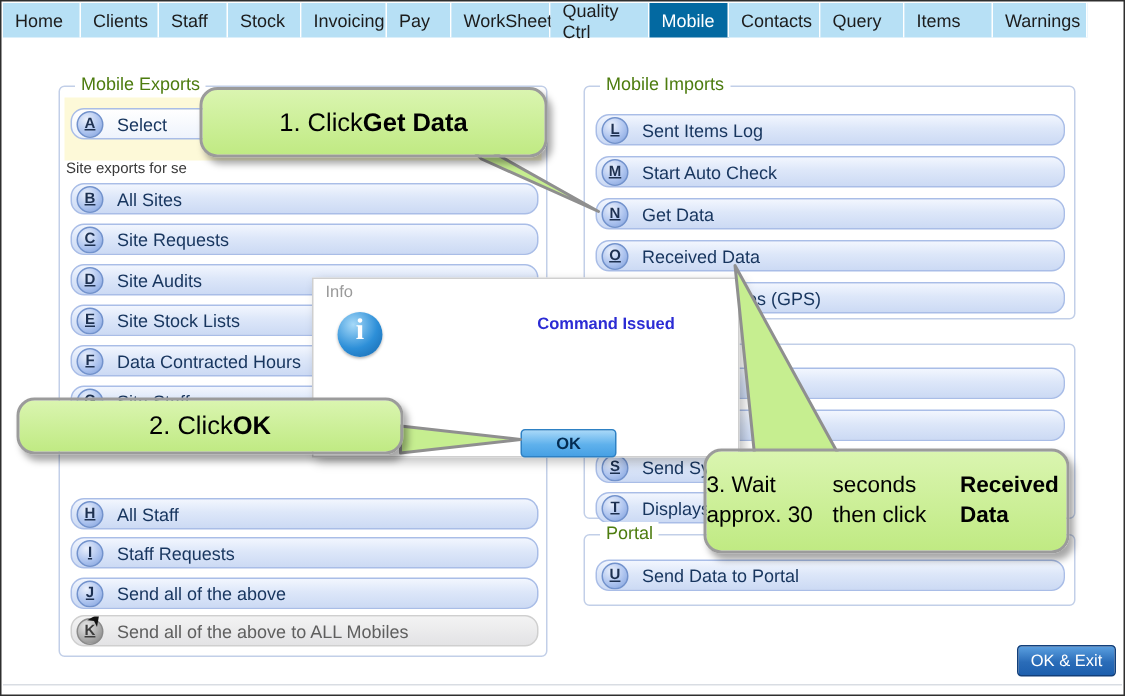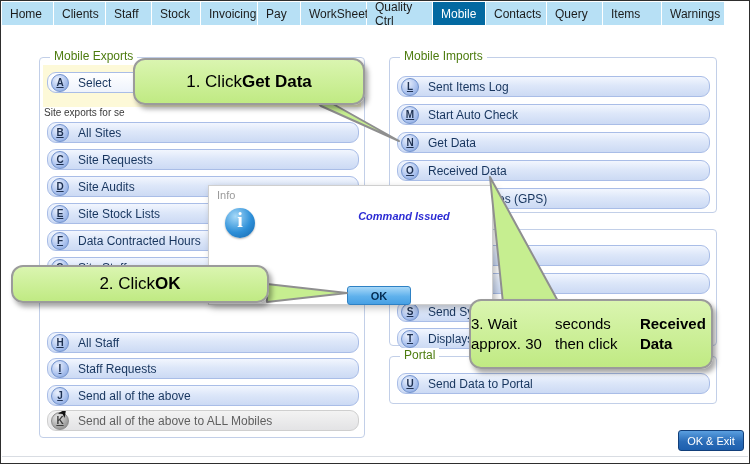--- a/index.html
+++ b/index.html
@@ -43,21 +43,21 @@
   
   .dialog{position:absolute;left:207px;top:184px;width:283px;height:118px;background:#fff;
           border:1px solid #cfcfcf;box-shadow:3px 3px 7px rgba(0,0,0,.25);z-index:20;}
   .dialog-title{position:absolute;left:8px;top:3px;font-size:11px;color:#9a9a9a;}
   .info-icon{position:absolute;left:16px;top:22px;width:30px;height:30px;border-radius:50%;
              background:radial-gradient(circle at 35% 28%,#a6d9f8,#2d8fd8 55%,#1565ab);
              box-shadow:0 1px 2px rgba(0,0,0,.3);}
   .info-icon::after{content:"i";position:absolute;left:0;top:1px;width:100%;text-align:center;
              color:#fff;font-family:"Liberation Serif",serif;font-size:20px;font-weight:bold;}
   .dialog-msg{position:absolute;left:110px;top:24px;width:170px;text-align:center;
-              color:#2b2bd4;font-size:11px;font-weight:bold;font-style:italic;}
+              color:#2b2bd4;font-size:11px;font-weight:bold;}
   .dialog-ok{position:absolute;left:138px;top:100px;width:62px;height:17px;border:1px solid #2e81c4;
              border-radius:3px;background:linear-gradient(#a8d8f8,#5fb1ec 55%,#47a0e4);
              font-size:11px;font-weight:bold;color:#042c52;display:flex;align-items:center;
              justify-content:center;cursor:default;}
 
   
   .tails{position:absolute;left:0;top:0;z-index:38;pointer-events:none;}
   .callout{position:absolute;z-index:40;border:2px solid #9b9b9b;border-radius:12px;
            background:linear-gradient(#daf5b0,#c0ea83);box-shadow:3px 4px 5px rgba(0,0,0,.35);
            display:flex;align-items:center;justify-content:center;color:#000;box-sizing:border-box;}

